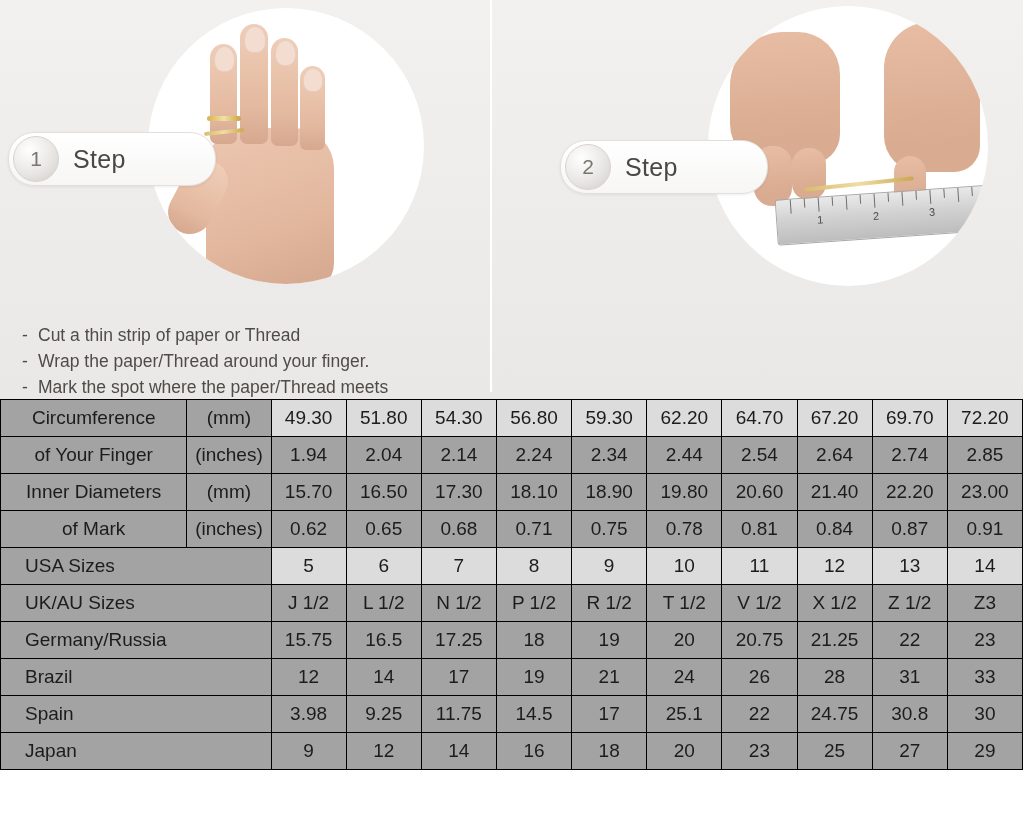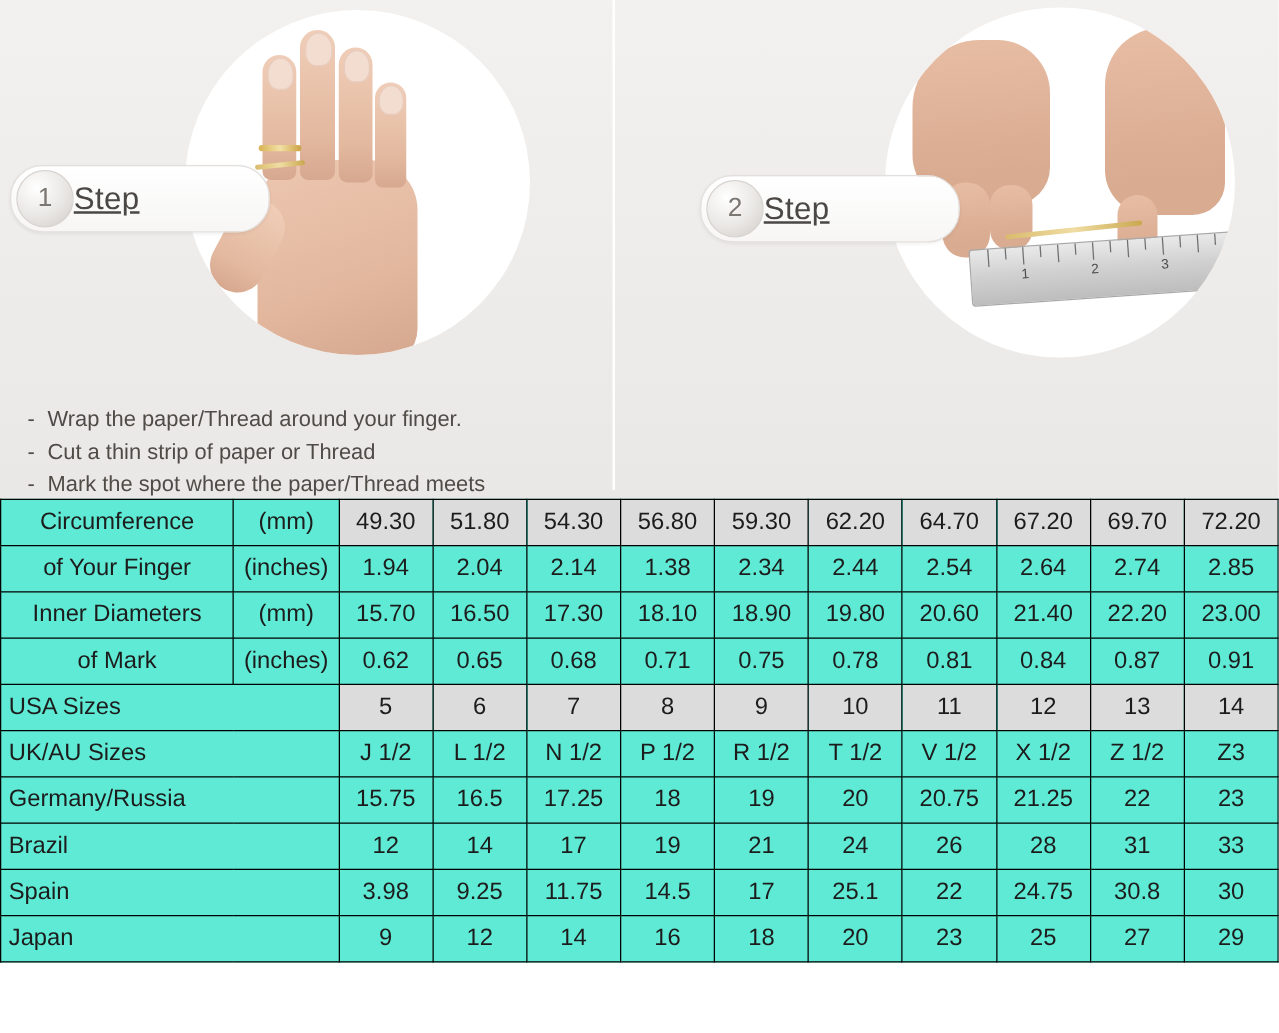--- a/index.html
+++ b/index.html
@@ -86,24 +86,24 @@
     background: radial-gradient(circle at 35% 30%, #ffffff 0%, #e9e7e4 55%, #cfcbc7 100%);
     border: 1px solid #d7d3cf;
     display: flex;
     align-items: center;
     justify-content: center;
     font-size: 21px;
     color: #7a7671;
     font-weight: normal;
   }
   .step-word {
+    margin-left: 14px;
     font-size: 25px;
     color: #4a4744;
     letter-spacing: .3px;
-    text-decoration: underline;
   }
 
   
   .notes {
     position: absolute;
     font-size: 17.5px;
     color: #4f4c48;
     line-height: 26px;
   }
   .notes-left { left: 22px; top: 322px; width: 450px; }
@@ -176,40 +176,40 @@
   .table-wrap {
     position: absolute;
     top: 399px;
     left: 0;
     width: 1023px;
   }
   table.sizes {
     border-collapse: collapse;
     width: 1023px;
     table-layout: fixed;
-    background: #5eead4;
+    background: #a3a3a3;
   }
   table.sizes td {
     border: 1px solid #000000;
     font-size: 19px;
     color: #1c1c1c;
     height: 36px;
     text-align: center;
     padding: 0 2px;
     white-space: nowrap;
     overflow: hidden;
   }
   td.rowlabel {
     text-align: center;
     font-size: 19.5px;
     padding: 0 6px;
   }
   td.rowlabel.left {
     text-align: left;
-    padding-left: 6px;
+    padding-left: 24px;
   }
   td.unit {
     text-align: center;
     font-size: 18.5px;
   }
   td.shaded {
     background: #dcdcdc;
   }
   .col-label { width: 186px; }
   .col-unit  { width: 84px; }
@@ -246,22 +246,22 @@
           <div class="thread" style="left:56px; top:122px; width:40px; transform:rotate(-6deg);"></div>
         </div>
       </div>
 
       <div class="step-pill pill-left">
         <div class="step-num">1</div>
         <div class="step-word">Step</div>
       </div>
 
       <div class="notes notes-left">
+        <div class="note-line"><span class="note-dash">-</span><span>Cut a thin strip of paper or Thread</span></div>
         <div class="note-line"><span class="note-dash">-</span><span>Wrap the paper/Thread around your finger.</span></div>
-        <div class="note-line"><span class="note-dash">-</span><span>Cut a thin strip of paper or Thread</span></div>
         <div class="note-line"><span class="note-dash">-</span><span>Mark the spot where the paper/Thread meets</span></div>
       </div>
     </div>
 
     <div class="step-panel panel-right">
 
       <div class="photo-circle photo-right">
         <div class="hand-wrap">
 
           <div class="r-hand" style="left:22px; top:26px; width:110px; height:132px; border-radius:54px 42px 30px 40px;"></div>
@@ -337,21 +337,21 @@
           <td class="shaded">69.70</td>
           <td class="shaded">72.20</td>
         </tr>
 
         <tr>
           <td class="rowlabel">of Your Finger</td>
           <td class="unit">(inches)</td>
           <td>1.94</td>
           <td>2.04</td>
           <td>2.14</td>
-          <td>1.38</td>
+          <td>2.24</td>
           <td>2.34</td>
           <td>2.44</td>
           <td>2.54</td>
           <td>2.64</td>
           <td>2.74</td>
           <td>2.85</td>
         </tr>
 
         <tr>
           <td class="rowlabel">Inner Diameters</td>

